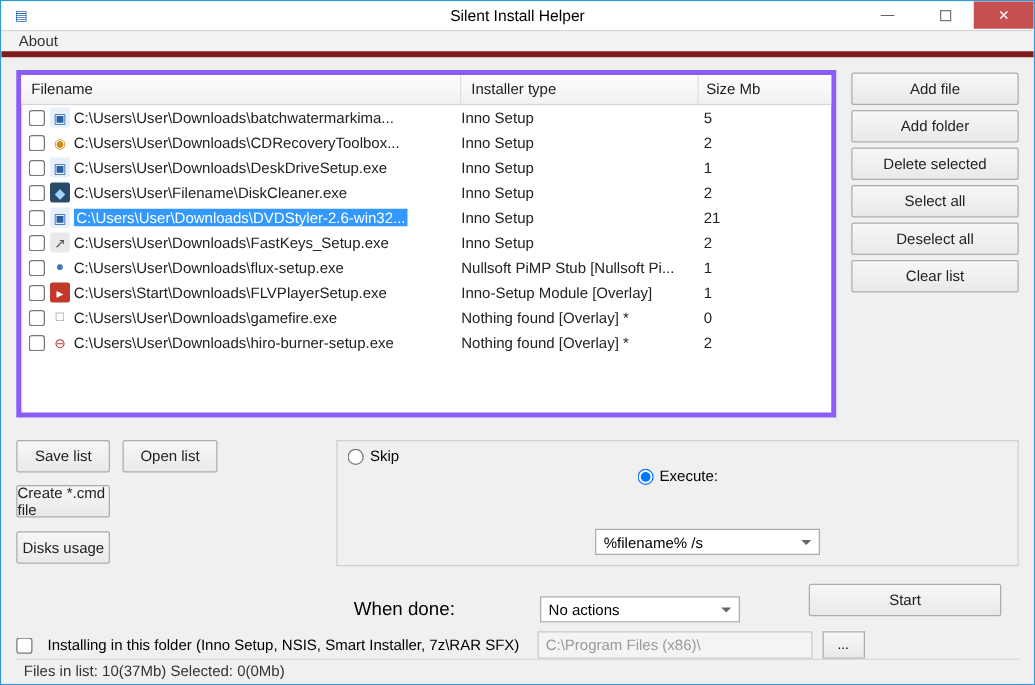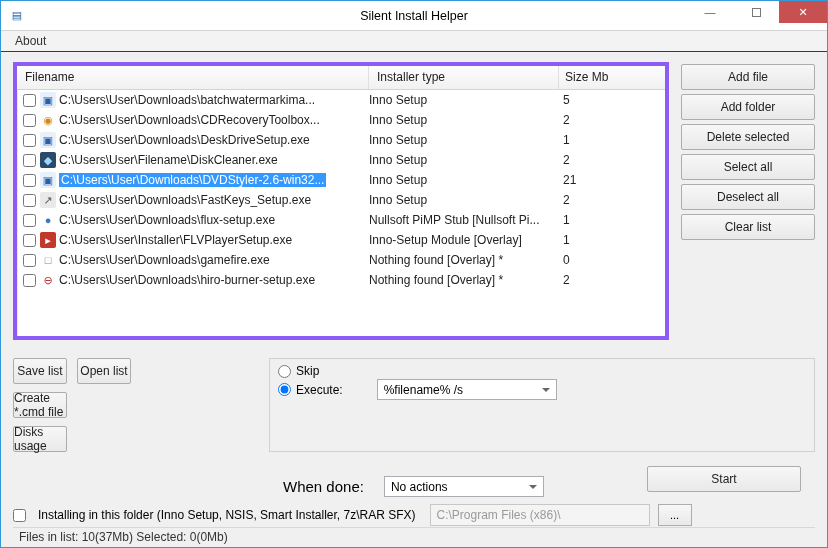--- a/index.html
+++ b/index.html
@@ -52,21 +52,21 @@
   .win-btn.close { background: #c75050; color: #fff; width: 48px; }
   .win-btn .sq { width: 9px; height: 9px; border: 1px solid #777; }
 
   
   .menubar {
     height: 21px;
     padding: 0 8px;
     display: flex;
     align-items: center;
     background: #f3f3f3;
-    border-bottom: 1px solid #7f1d1d;
+    border-bottom: 5px solid #7f1d1d;
   }
   .menubar .menu-item {
     padding: 2px 6px;
     font-size: 12px;
     color: #333;
   }
 
   
   .content {
     flex: 1;
@@ -158,21 +158,21 @@
 
   
   .lower {
     margin-top: 18px;
     display: flex;
     gap: 10px;
   }
   .left-buttons {
     width: 246px;
     display: grid;
-    grid-template-columns: 1fr 1fr 1fr 1fr;
+    grid-template-columns: 1fr 1fr 1fr;
     gap: 8px 10px;
   }
   .left-buttons .btn { width: auto; }
   .left-buttons .wide { grid-column: 1 / 2; }
   
   .silent-group {
     border: 1px solid #d0d0d0;
     padding: 4px 8px 8px;
     flex: 1;
     position: relative;
@@ -187,28 +187,29 @@
   .select {
     border: 1px solid #abadb3;
     background: #fff;
     height: 21px;
     font-size: 12px;
     padding: 0 12px 0 6px;
     position: relative;
     display: inline-flex;
     align-items: center;
     min-width: 180px;
+    margin-left: 48px;
   }
   .select::after {
     content: "";
     position: absolute; right: 6px; top: 8px;
     border: 4px solid transparent;
     border-top-color: #666;
   }
-  .exec-line { display:flex; align-items:center; gap: 34px; }
+  .exec-line { display:flex; align-items:center; gap: 34px; flex-direction: column; }
 
   .done-row {
     margin-top: 8px;
     display: flex;
     align-items: center;
     gap: 20px;
     padding-left: 240px;
   }
   .done-row .lbl { font-size: 15px; }
 
@@ -333,21 +334,21 @@
           <div class="row">
             <input type="checkbox" class="chk" style="">
             <span class="ficon" style="background: rgb(255, 255, 255); color: rgb(58, 120, 194);">●</span>
             <span class="fname"><span class="fname-text">C:\Users\User\Downloads\flux-setup.exe</span></span>
             <span class="ftype">Nullsoft PiMP Stub [Nullsoft Pi...</span>
             <span class="fsize">1</span>
           </div>
           <div class="row">
             <input type="checkbox" class="chk" style="">
             <span class="ficon" style="background: rgb(192, 57, 43); color: rgb(255, 255, 255);">▸</span>
-            <span class="fname"><span class="fname-text">C:\Users\User\Installer\FLVPlayerSetup.exe</span></span>
+            <span class="fname"><span class="fname-text">C:\Users\Start\Downloads\FLVPlayerSetup.exe</span></span>
             <span class="ftype">Inno-Setup Module [Overlay]</span>
             <span class="fsize">1</span>
           </div>
           <div class="row">
             <input type="checkbox" class="chk" style="">
             <span class="ficon" style="background: rgb(255, 255, 255); color: rgb(136, 136, 136);">□</span>
             <span class="fname"><span class="fname-text">C:\Users\User\Downloads\gamefire.exe</span></span>
             <span class="ftype">Nothing found [Overlay] *</span>
             <span class="fsize">0</span>
           </div>

